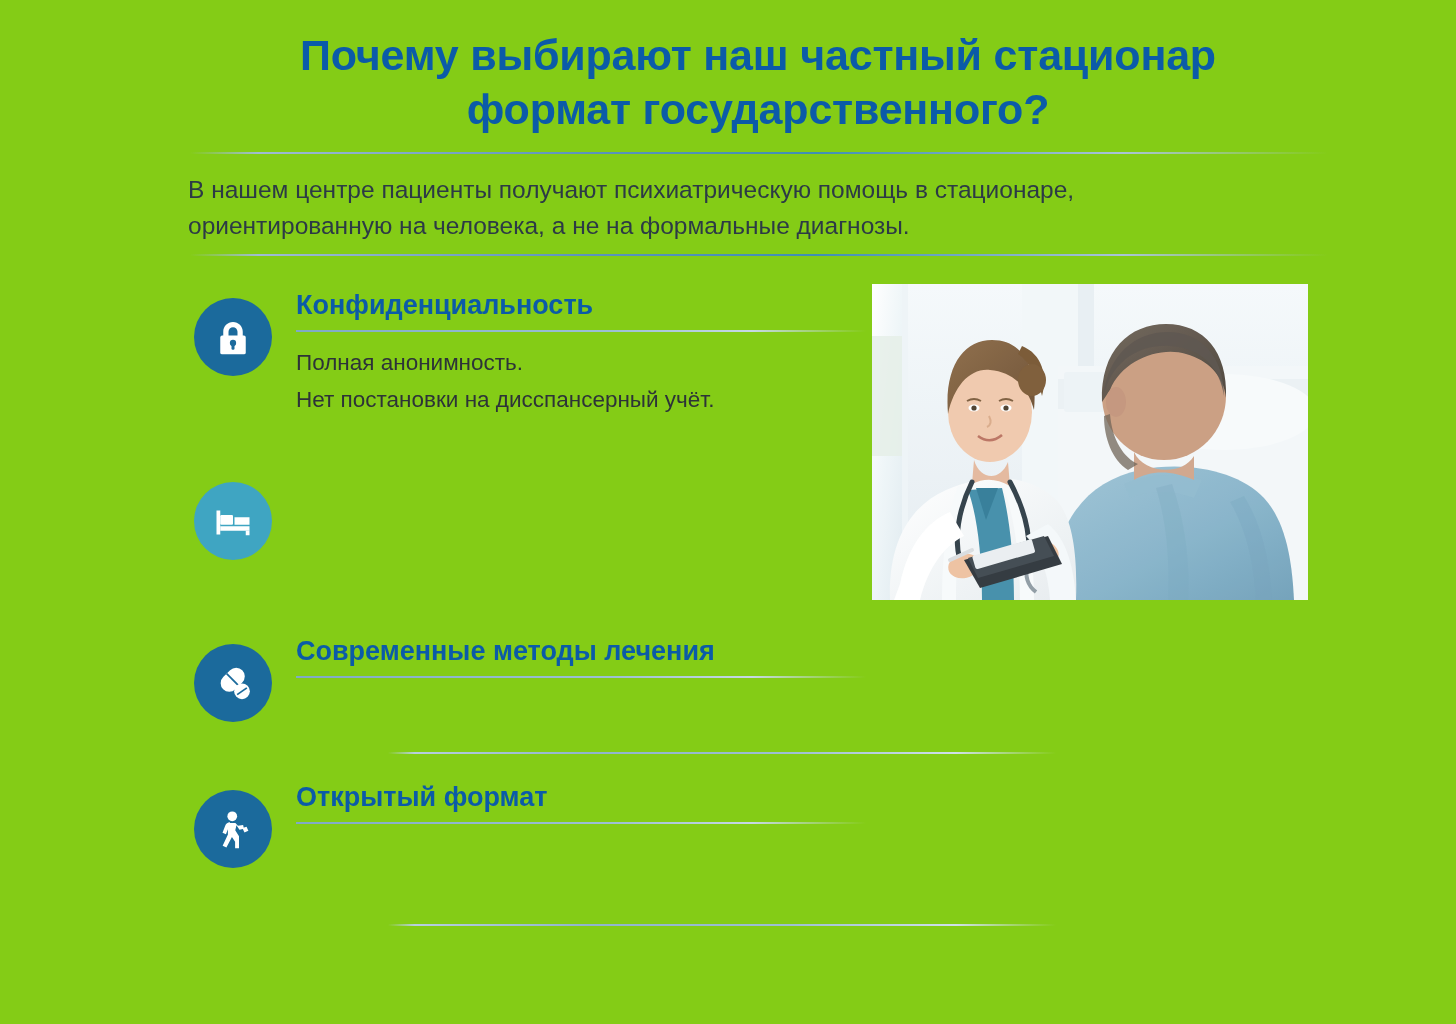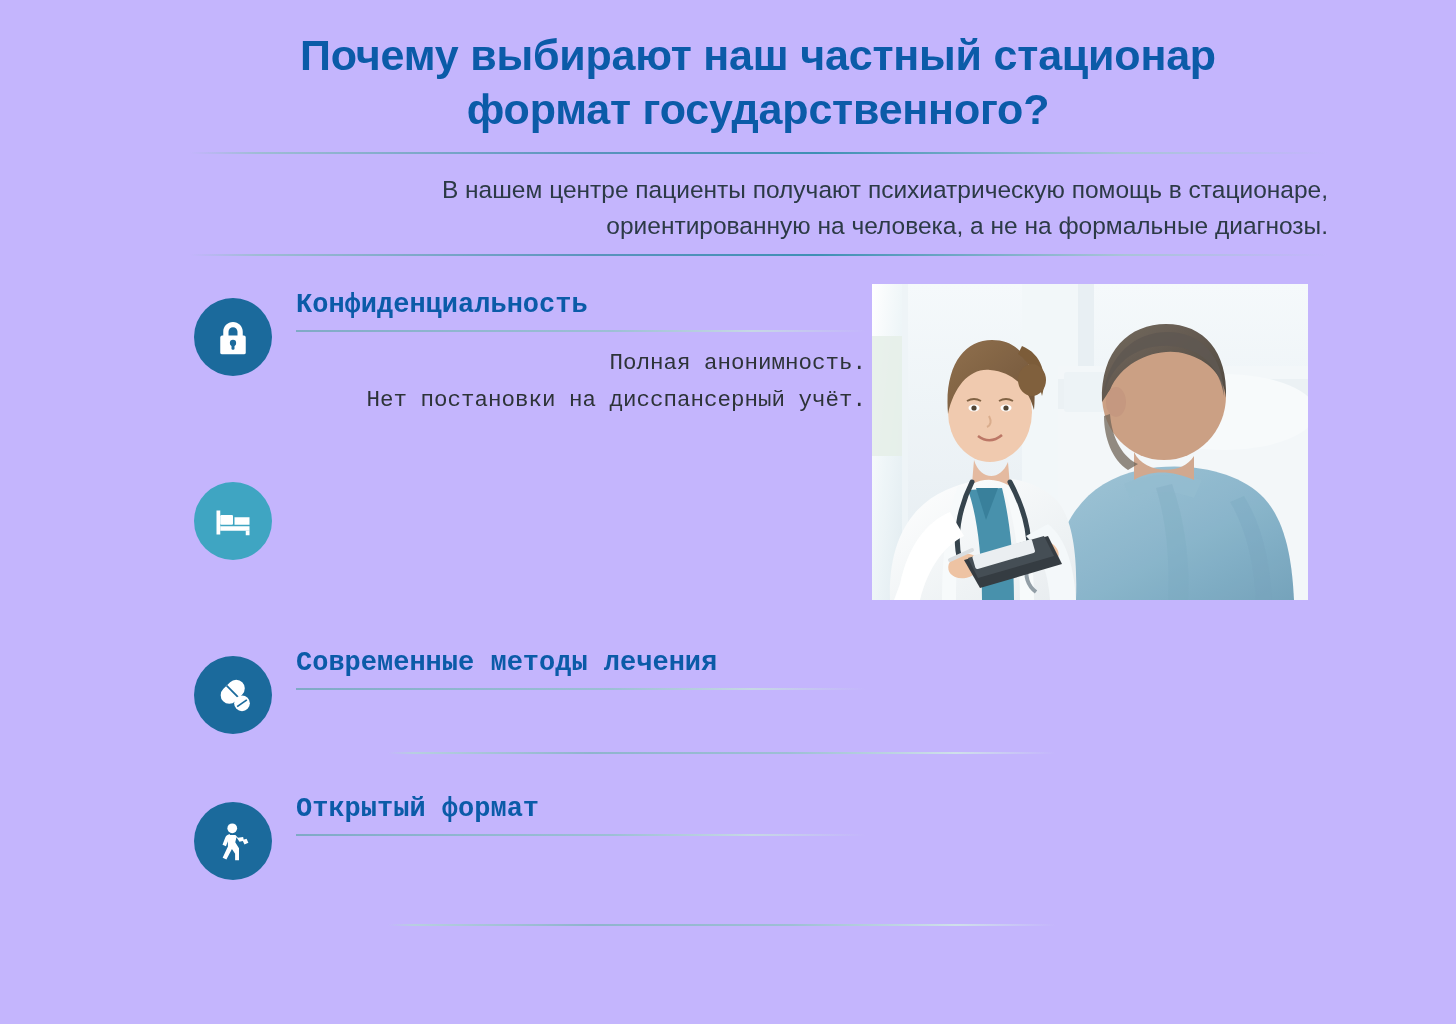--- a/index.html
+++ b/index.html
@@ -10,21 +10,21 @@
     height: 1024px;
     background: #ffffff;
     font-family: "Liberation Sans", "DejaVu Sans", sans-serif;
     overflow: hidden;
   }
 
   .page {
     position: relative;
     width: 1456px;
     height: 1024px;
-    background: #c4b5fd;
+    background: #84cc16;
   }
 
   
   .title-wrap {
     position: absolute;
     left: 188px;
     top: 28px;
     width: 1140px;
     text-align: center;
   }
@@ -63,21 +63,21 @@
                    rgba(255,255,255,0) 100%); }
   .rule-sep-1 { top: 462px; }
   .rule-sep-2 { top: 634px; }
 
   
   .subtitle {
     position: absolute;
     left: 188px;
     top: 172px;
     width: 1140px;
-    text-align: right;
+    text-align: left;
     color: #2c3a46;
     font-size: 24.5px;
     line-height: 1.48;
   }
   .subtitle span { display: block; white-space: nowrap; }
 
   
   .features {
     position: absolute;
     left: 194px;
@@ -94,21 +94,21 @@
     position: absolute;
     left: 0;
     top: 8px;
     width: 78px;
     height: 78px;
     border-radius: 50%;
     display: flex;
     align-items: center;
     justify-content: center;
   }
-  .f-body { margin-left: 102px; font-family: Liberation Mono, monospace; }
+  .f-body { margin-left: 102px; }
 
   .f-title {
     font-size: 27px;
     font-weight: bold;
     color: #0b5ba8;
     line-height: 1.12;
     padding-bottom: 10px;
     white-space: nowrap;
   }
   .f-underline {
@@ -119,21 +119,20 @@
         #8fb6cf 28%,
         #9cbfd5 55%,
         #c6d8e5 80%,
         rgba(255,255,255,0) 100%);
   }
   .f-desc {
     margin-top: 13px;
     color: #2d3338;
     font-size: 22.5px;
     line-height: 1.62;
-    text-align: right;
   }
   .f-desc span { display: block; white-space: nowrap; }
 
   
   .photo {
     position: absolute;
     left: 872px;
     top: 284px;
     width: 436px;
     height: 316px;
@@ -191,21 +190,21 @@
           <rect x="15" y="24" width="17" height="13" rx="1.5" fill="#ffffff"></rect>
           <rect x="34" y="27" width="20" height="10" fill="#ffffff"></rect>
           <rect x="15" y="39" width="39" height="6" fill="#ffffff"></rect>
           <rect x="49" y="45" width="5" height="6" fill="#ffffff"></rect>
         </svg>
       </div>
     </div>
 
     <hr class="rule rule-sep rule-sep-2">
 
-    <div class="feature" style="margin-top:34px;min-height:110px;">
+    <div class="feature" style="margin-top:22px;min-height:110px;">
       <div class="f-icon" style="background:#1b6a9c;">
         <svg viewBox="0 0 64 64" width="48" height="48" aria-hidden="true">
           <g transform="rotate(-45 32 28)">
             <rect x="14" y="16" width="36" height="23" rx="11.5" fill="#ffffff"></rect>
             <line x1="32" y1="16" x2="32" y2="39" stroke="#1b6a9c" stroke-width="2.4"></line>
           </g>
           <circle cx="44" cy="43" r="10.5" fill="#ffffff"></circle>
           <line x1="37.5" y1="47.5" x2="50.5" y2="38.5" stroke="#1b6a9c" stroke-width="2.4"></line>
         </svg>
       </div>

